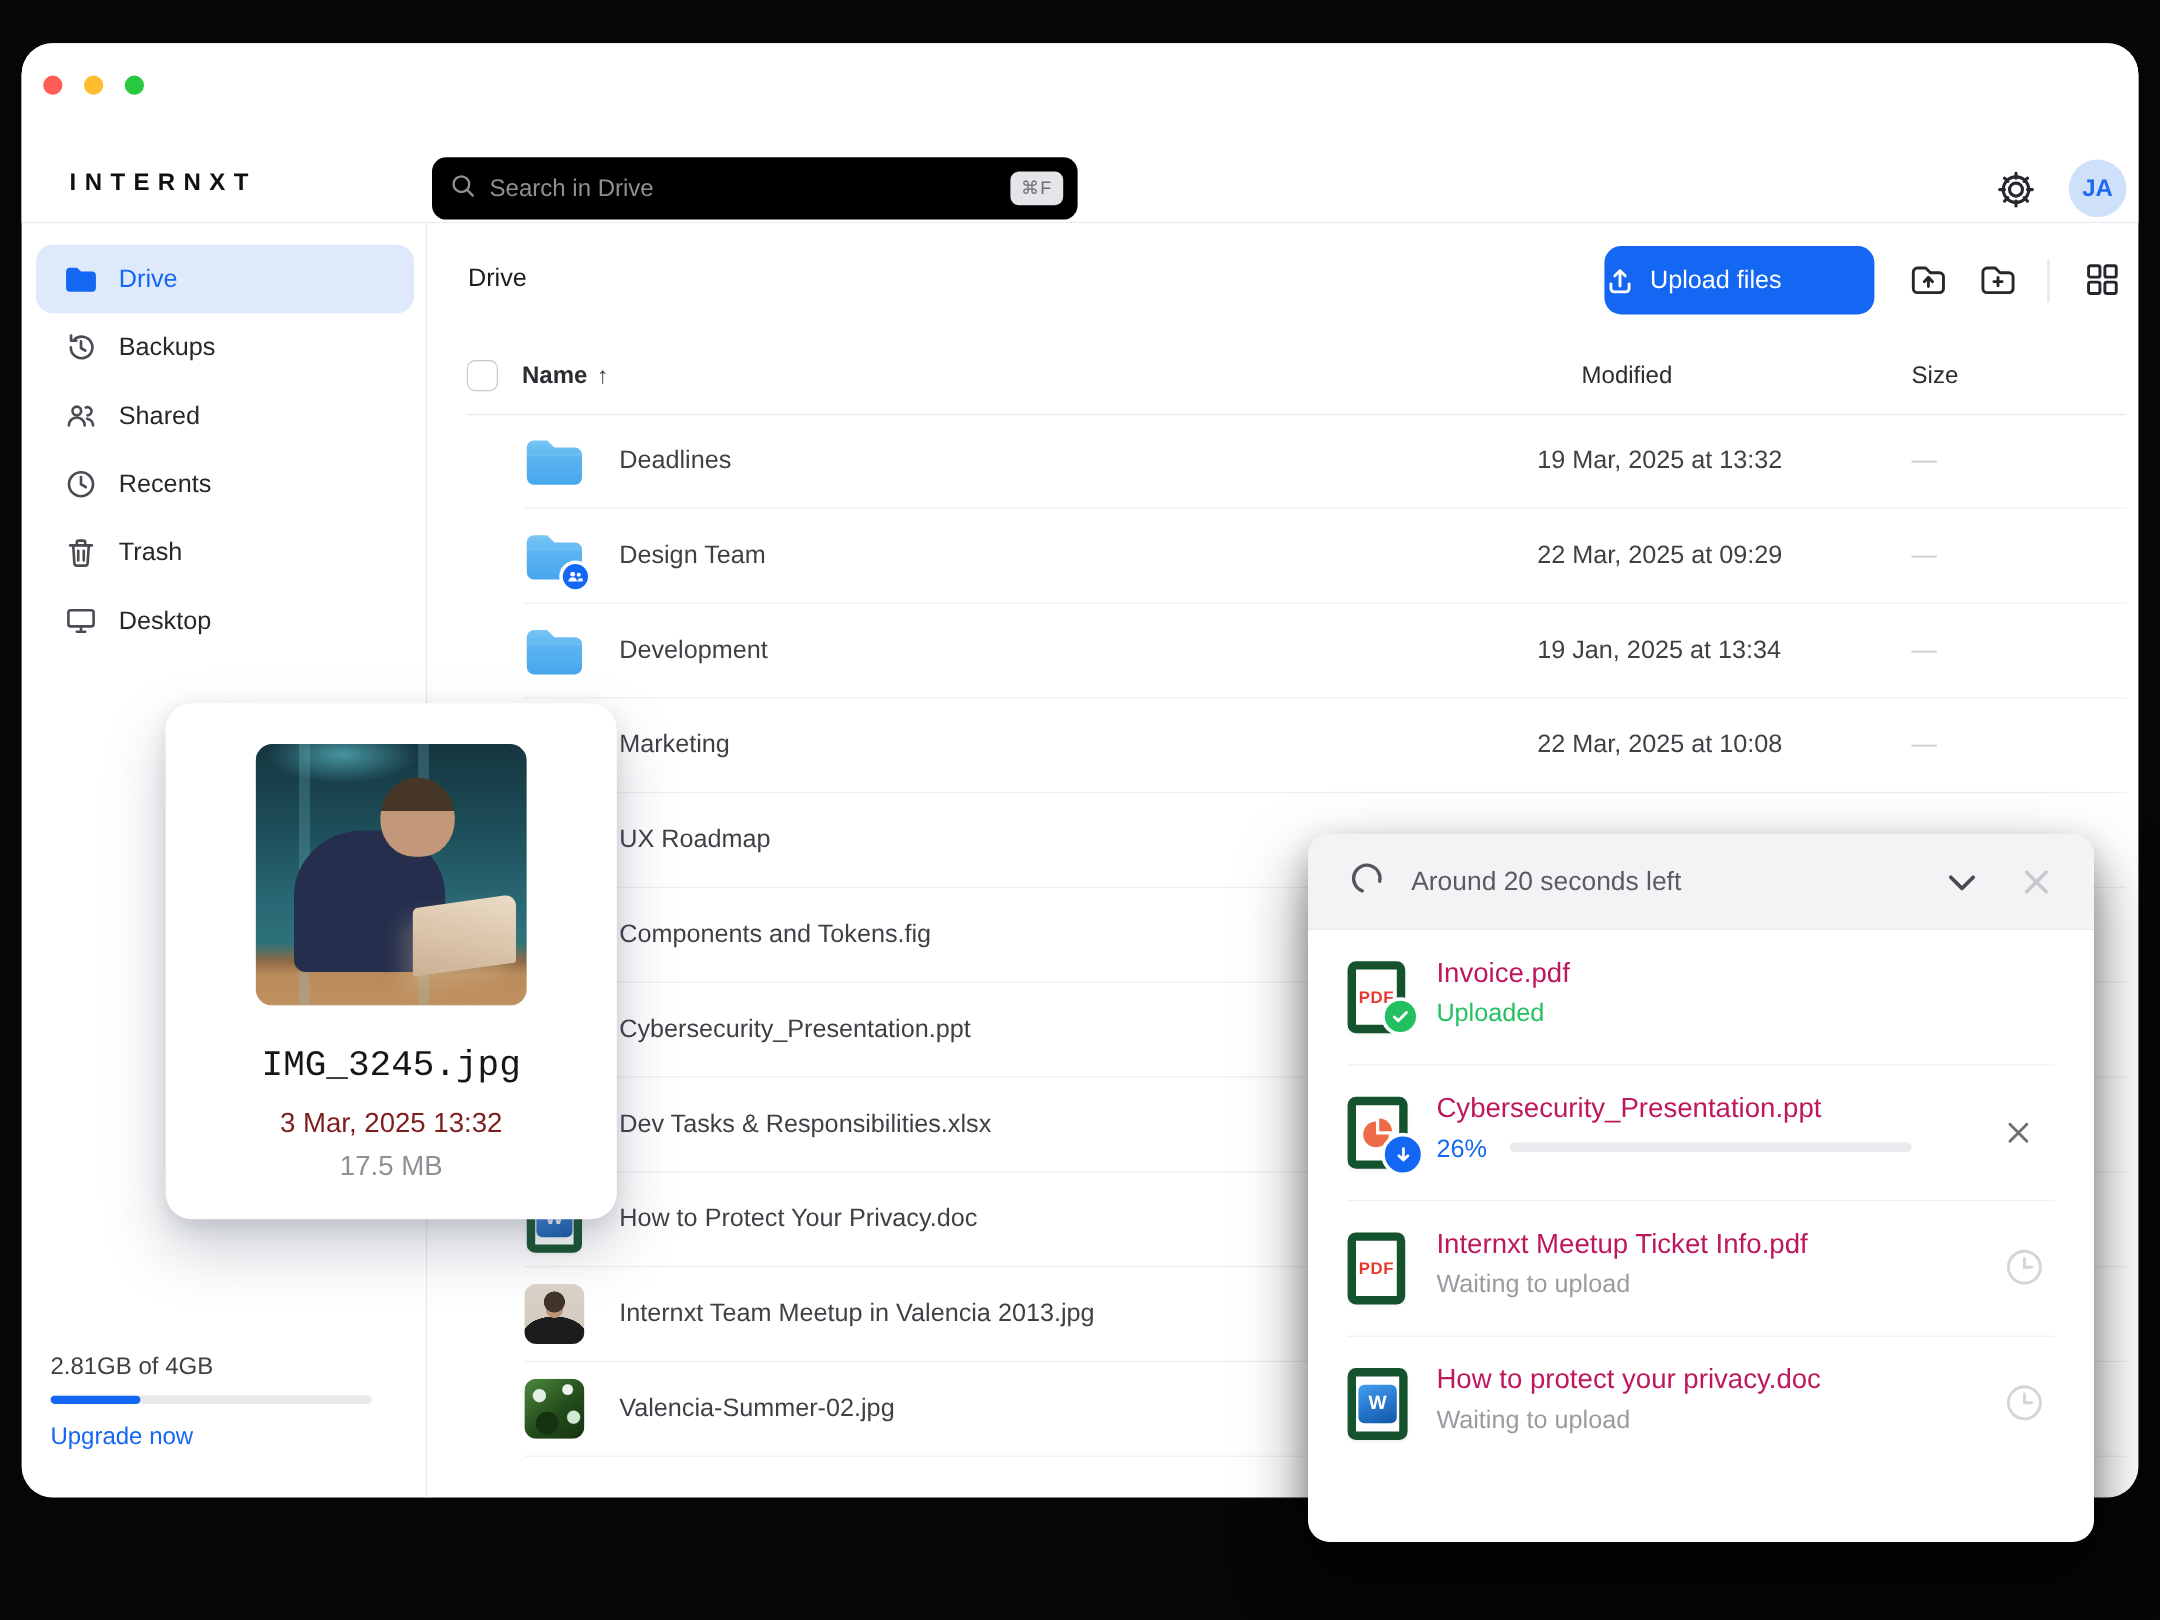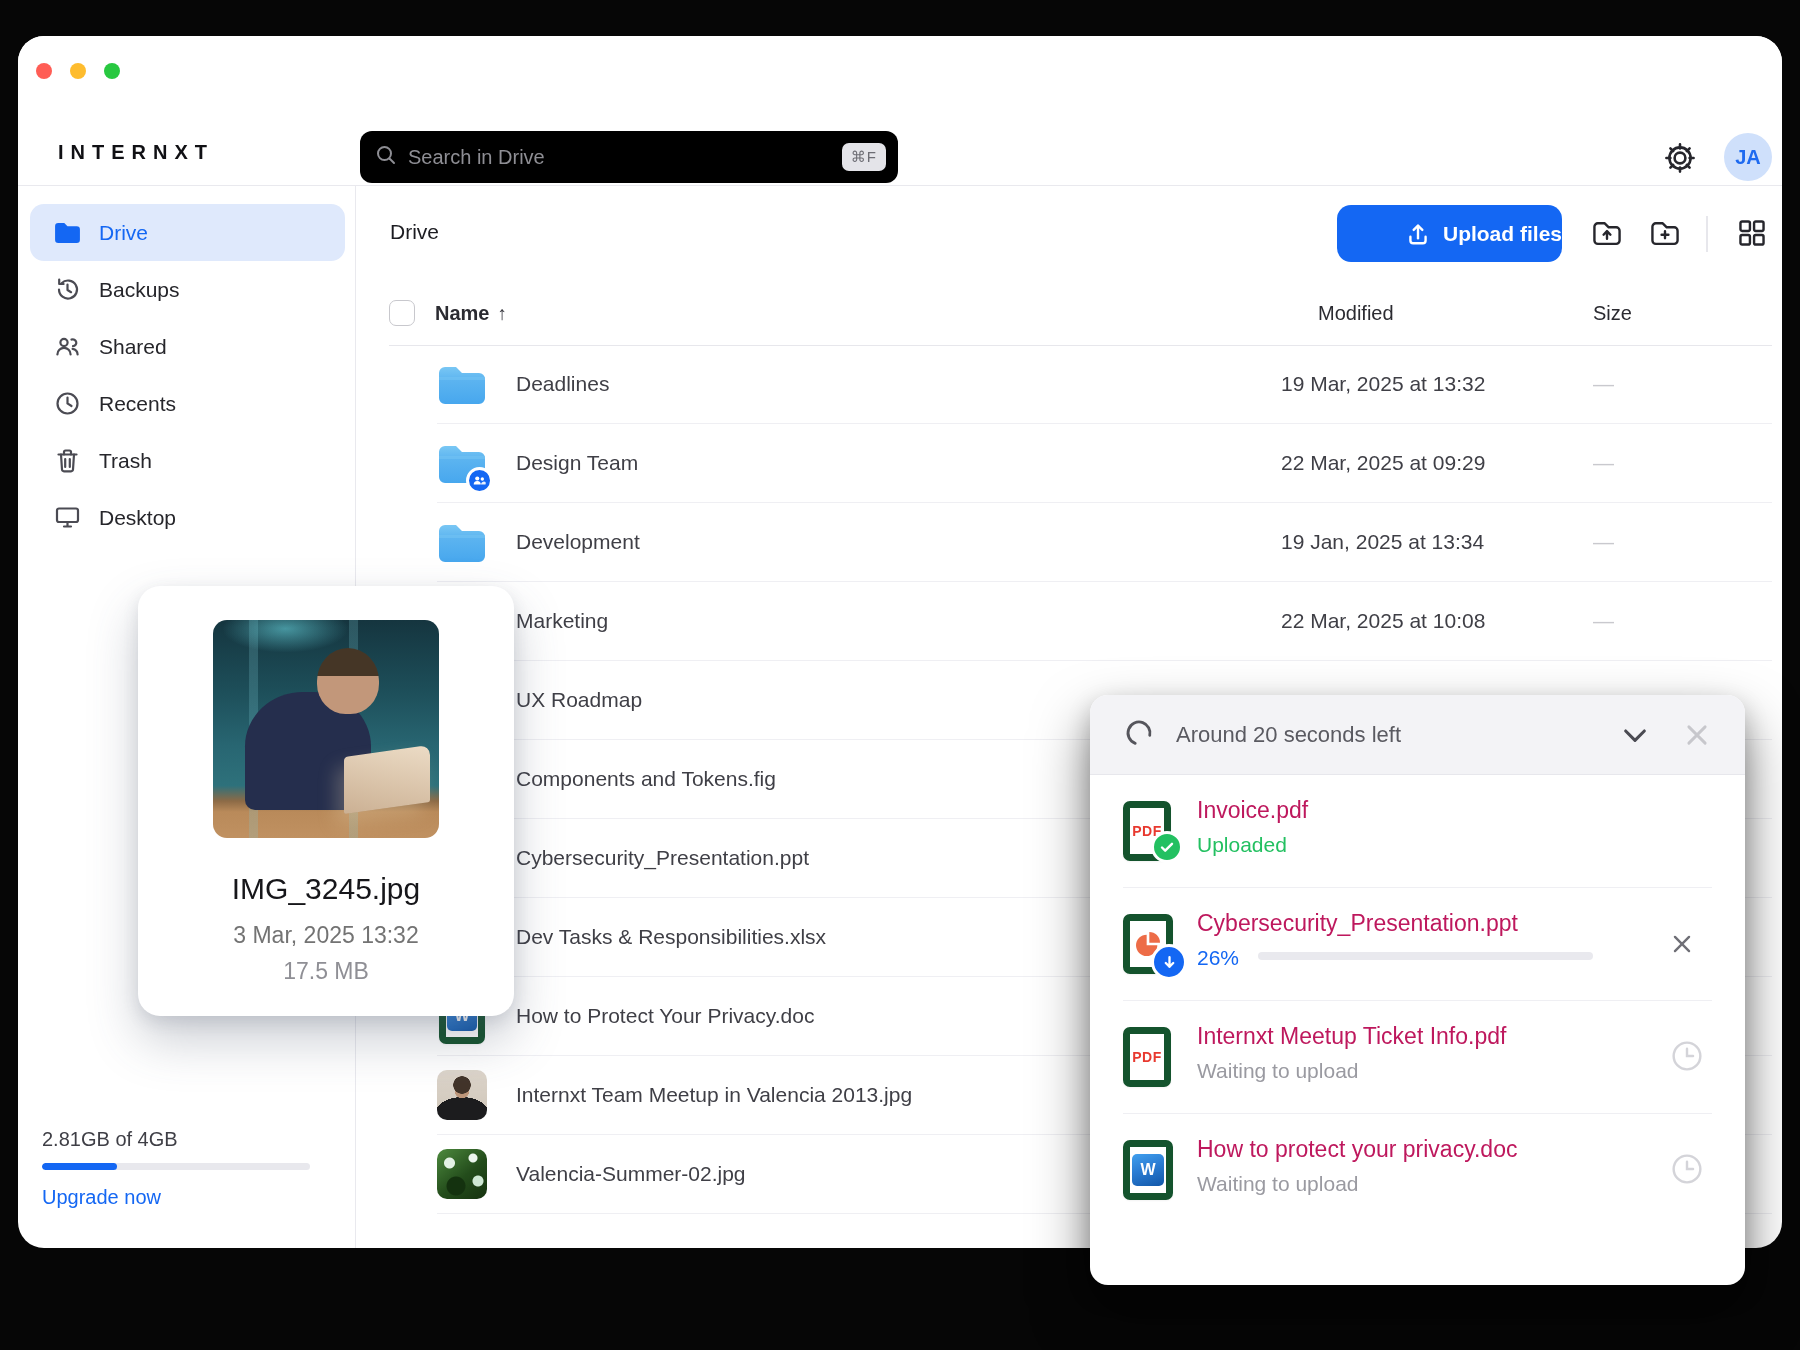--- a/index.html
+++ b/index.html
@@ -36,22 +36,22 @@
   .storage { position:absolute; left:24px; top:942px; width:270px; }
   .storage .usage { font-size:20px; color:#3f3f46; }
   .meter { margin-top:12px; width:268px; height:7px; border-radius:4px; background:#e8e8ed; overflow:hidden; }
   .meter .fill { height:100%; background:#1467f3; border-radius:4px; }
   .upgrade { margin-top:16px; font-size:20px; font-weight:500; color:#1467f3; cursor:pointer; }
 
   
   .main { position:absolute; left:338px; top:150px; right:0; bottom:0; border-radius:0 0 26px 0; }
   .page-title { position:absolute; left:34px; top:34px; font-size:21px; font-weight:500; color:#1c1c21; }
   .upload-btn { position:absolute; left:981px; top:19px; width:225px; height:57px; background:#1467f3;
-                border-radius:14px; display:flex; align-items:center; justify-content:flex-end; gap:12px;
-                color:#fff; font-size:21px; font-weight:700; cursor:pointer; border:none; }
+                border-radius:14px; display:flex; align-items:center; justify-content:flex-start; gap:12px;
+                color:#fff; font-size:21px; font-weight:400; cursor:pointer; border:none; }
   .icon-btn { position:absolute; top:24px; width:46px; height:46px; display:flex; align-items:center; justify-content:center; cursor:pointer; }
   .tool-divider { position:absolute; left:1350px; top:30px; width:2px; height:36px; background:#e7e7ec; }
 
   .thead { position:absolute; left:0; right:10px; top:0; height:159px; }
   .checkbox { position:absolute; left:33px; top:114px; width:26px; height:26px; border:1.5px solid #c8c8cd; border-radius:7px; background:#fff; cursor:pointer; }
   .th { position:absolute; top:116px; font-size:20px; font-weight:500; color:#2b2b31; }
   .th.name { left:79px; cursor:pointer;font-weight:bold; }
   .th.modified { left:925px;margin-left:37px; }
   .th.size { left:1237px; }
   .sort-arrow { font-size:19px; margin-left:8px; color:#3c3c43; }
@@ -103,22 +103,22 @@
              linear-gradient(90deg, rgba(0,0,0,0) 0 16%, rgba(130,205,215,.22) 16% 20%, rgba(0,0,0,0) 20% 60%, rgba(130,205,215,.22) 60% 64%, rgba(0,0,0,0) 64%),
              linear-gradient(180deg,#15353f 0%,#1d4e59 32%,#286672 58%,#2e717b 76%,#8c6a46 83%,#b98a5a 88%,#c09161 100%);
   }
   .p-body { position:absolute; left:14%; bottom:13%; width:56%; height:54%; background:#252e4d;
             border-radius:46% 46% 10px 10px; }
   .p-head { position:absolute; left:46%; top:13%; width:62px; height:66px; border-radius:50% 50% 46% 46%;
             background:linear-gradient(180deg,#453626 0 42%, #c2977a 42%); }
   .p-laptop { position:absolute; right:4%; bottom:14%; width:38%; height:26%;
               background:linear-gradient(200deg,#ecdcc6,#cbb093); border-radius:4px 10px 2px 2px;
               transform:skewY(-8deg); box-shadow:-8px 10px 18px rgba(240,220,180,.25); }
-  .filename { position:absolute; left:0; right:0; top:286px; font-size:30px; font-weight:500; color:#16161a; }
-  .filedate { position:absolute; left:0; right:0; top:336px; font-size:23px; color:#737373; }
+  .filename { position:absolute; left:0; right:0; top:286px; font-size:30px; font-weight:500; color:#16161a;font-family:Liberation Mono, monospace; }
+  .filedate { position:absolute; left:0; right:0; top:336px; font-size:23px; color:#7f1d1d; }
   .filesize { position:absolute; left:0; right:0; top:372px; font-size:23px; color:#8f8f95; }
 
   
   .toast { position:absolute; left:1072px; top:659px; width:655px; height:590px; background:#fff; border-radius:18px;
            z-index:50; box-shadow:0 28px 55px rgba(0,0,0,.5), 0 10px 24px rgba(0,0,0,.2); }
   .toast-header { height:80px; background:#f3f3f6; border-radius:18px 18px 0 0; border-bottom:1px solid #e7e7ec;
                   display:flex; align-items:center; padding:0 28px 0 34px; }
   .toast-title { margin-left:22px; font-size:22px; color:#5a5a61; }
   .t-btn { width:40px; height:40px; display:flex; align-items:center; justify-content:center; cursor:pointer; }
   .toast-header .chev { margin-left:auto; margin-right:22px; }

